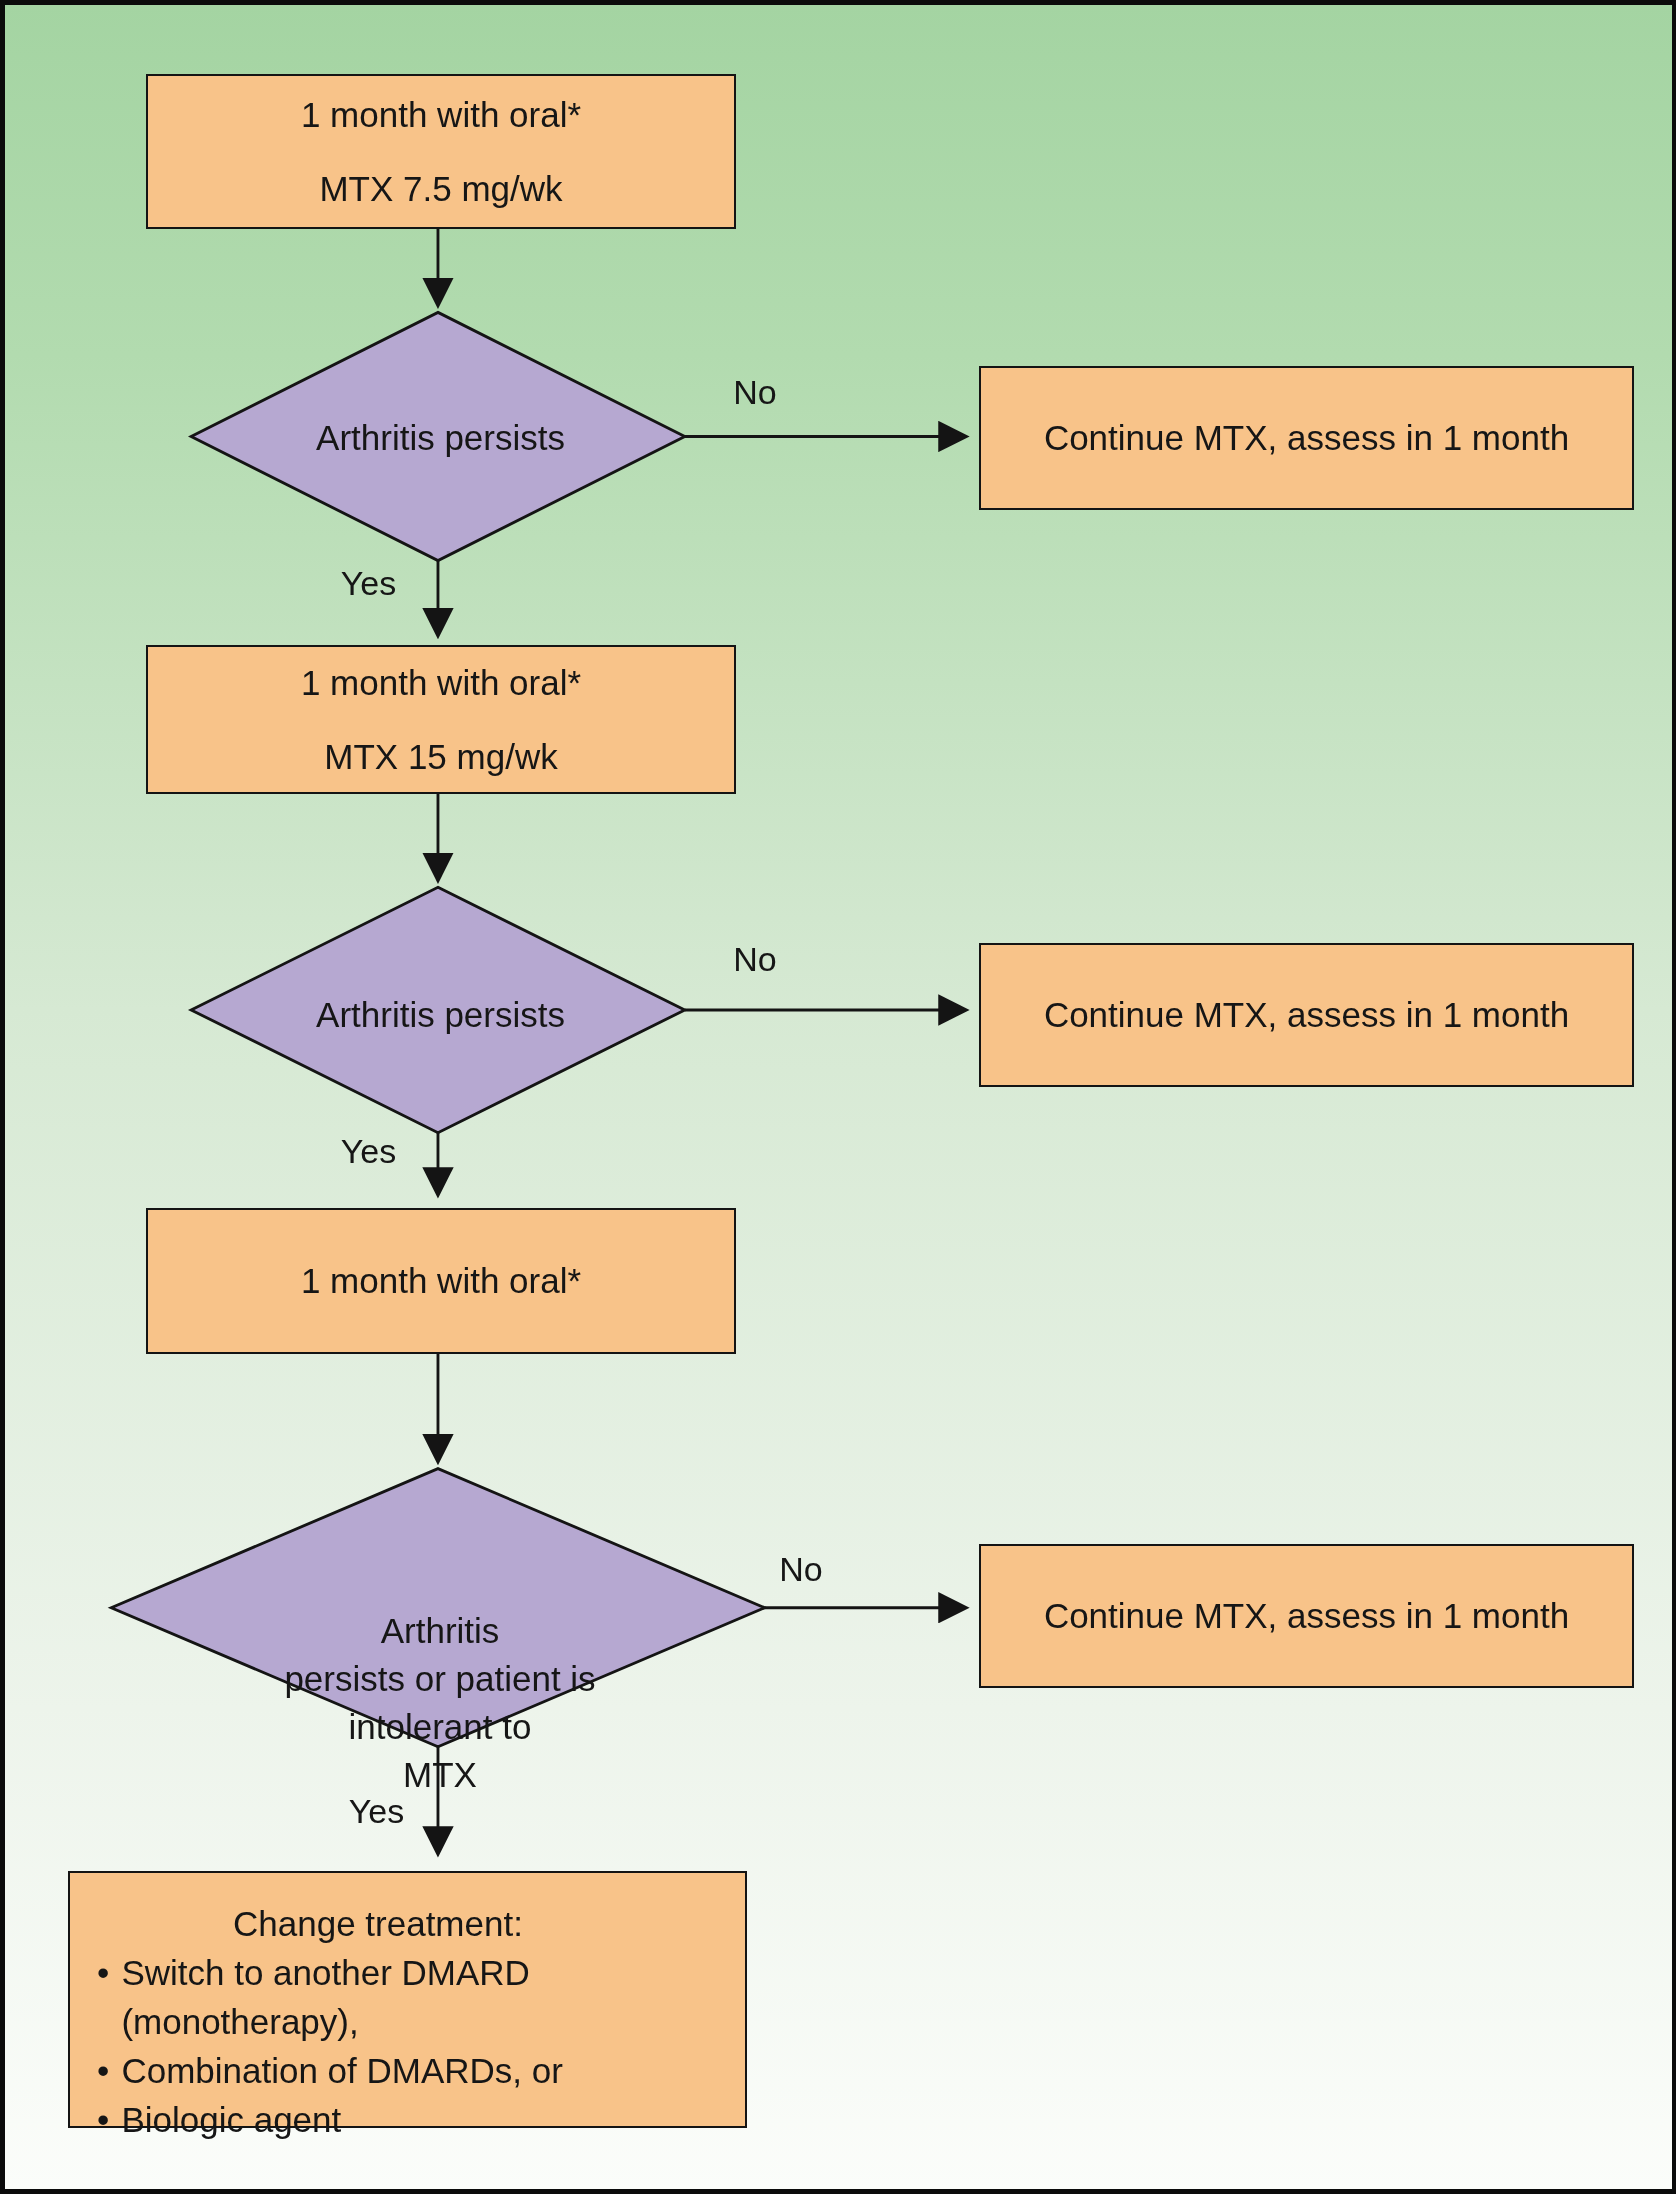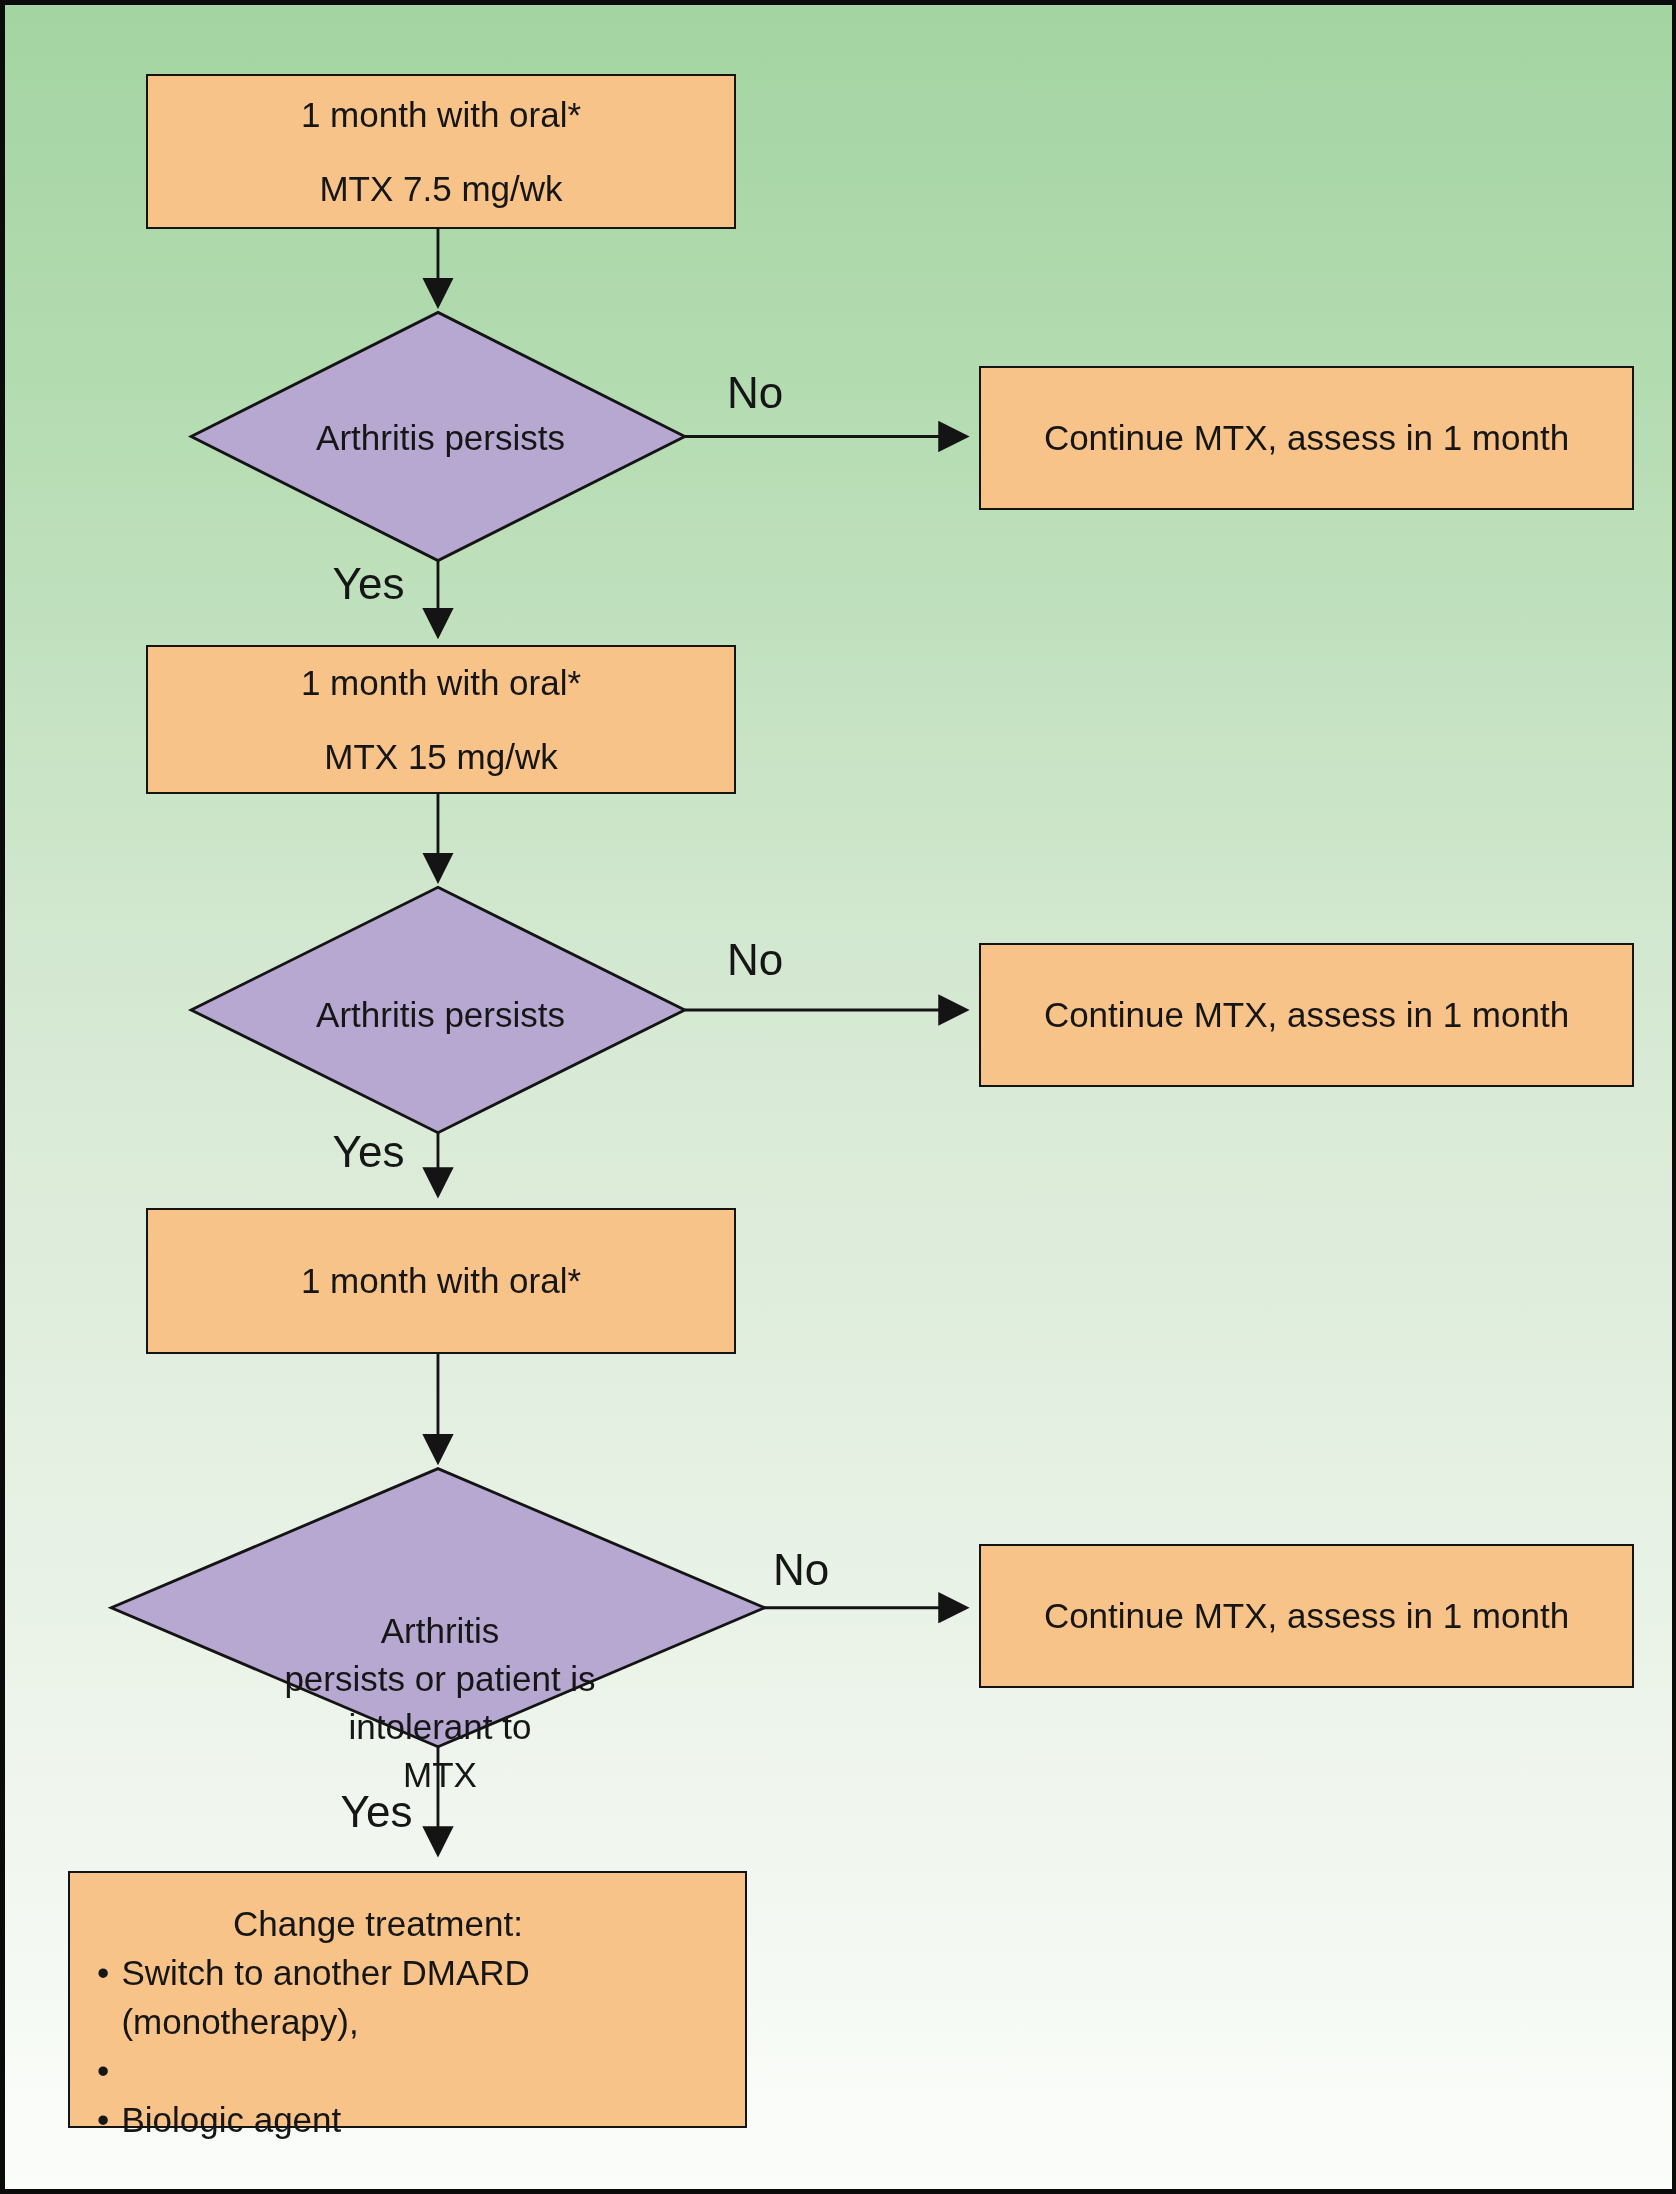--- a/index.html
+++ b/index.html
@@ -16,21 +16,21 @@
   .layer{position:absolute;left:0;top:0;width:100%;height:100%;}
   .node{
     position:absolute;box-sizing:border-box;
     background:#f8c389;border:2.9px solid #141414;
     display:flex;flex-direction:column;align-items:center;justify-content:center;
     font-size:35px;line-height:48px;text-align:center;gap:26px;
   }
   .txt{white-space:nowrap;}
   .lbl{
     position:absolute;display:flex;align-items:center;justify-content:center;
-    font-size:44px;line-height:43px;
+    font-size:34px;line-height:43px;
   }
   .diamond-label{
     position:absolute;display:flex;flex-direction:column;align-items:center;justify-content:center;
     font-size:35px;line-height:48px;text-align:center;
   }
   .bottom-box{
     position:absolute;box-sizing:border-box;
     background:#f8c389;border:2.9px solid #141414;
     left:63px;top:1866px;width:679px;height:257px;
     padding:26px 21.5px 0 27px;
@@ -120,20 +120,21 @@
   <div class="lbl" style="left:753px;top:1543px;width:86px;height:43px;">No</div>
 
   <div class="bottom-box">
     <div class="heading-line">Change treatment:</div>
     <div class="bullet-row">
       <span class="bullet-glyph">•</span>
       <span>Switch to another DMARD (monotherapy),</span>
     </div>
     <div class="bullet-row">
       <span class="bullet-glyph">•</span>
+      <span>Combination of DMARDs, or</span>
     </div>
     <div class="bullet-row">
       <span class="bullet-glyph">•</span>
       <span>Biologic agent</span>
     </div>
   </div>
 
 </div>
 
 

